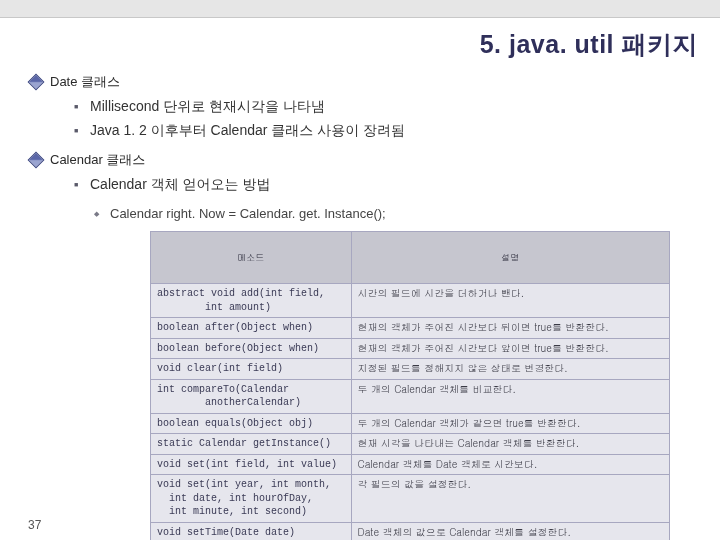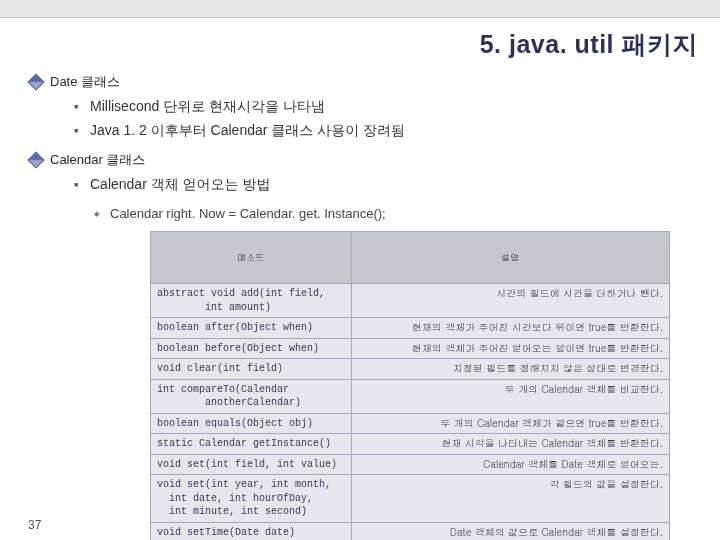--- a/index.html
+++ b/index.html
@@ -105,21 +105,21 @@
     font-size: 10px;
     color: #3a3a45;
     padding: 3px 6px;
     border-right: 1px solid #a7a7c0;
     border-bottom: 1px solid #a7a7c0;
     vertical-align: top;
     line-height: 1.35;
   }
   td:last-child { border-right: none; }
   td.m { width: 200px; font-family: "Courier New", monospace; color: #3a3a55; }
-  td.d { white-space: nowrap; overflow: hidden; text-overflow: ellipsis; max-width: 300px; text-align: right; }
+  td.d { white-space: nowrap; overflow: hidden; text-overflow: ellipsis; max-width: 300px; }
 
   .page-num {
     position: absolute;
     left: 28px;
     bottom: 8px;
     font-size: 12px;
     color: #555;
   }
 </style>
 </head>
@@ -164,42 +164,42 @@
             <td class="m" style="white-space: pre;">abstract void add(int field,
         int amount)</td>
             <td class="d">시간의 필드에 시간을 더하거나 뺀다.</td>
           </tr>
           <tr>
             <td class="m" style="white-space: pre;">boolean after(Object when)</td>
             <td class="d">현재의 객체가 주어진 시간보다 뒤이면 true를 반환한다.</td>
           </tr>
           <tr>
             <td class="m" style="white-space: pre;">boolean before(Object when)</td>
-            <td class="d">현재의 객체가 주어진 얻어오는 앞이면 true를 반환한다.</td>
+            <td class="d">현재의 객체가 주어진 시간보다 앞이면 true를 반환한다.</td>
           </tr>
           <tr>
             <td class="m" style="white-space: pre;">void clear(int field)</td>
             <td class="d">지정된 필드를 정해지지 않은 상태로 변경한다.</td>
           </tr>
           <tr>
             <td class="m" style="white-space: pre;">int compareTo(Calendar
         anotherCalendar)</td>
             <td class="d">두 개의 Calendar 객체를 비교한다.</td>
           </tr>
           <tr>
             <td class="m" style="white-space: pre;">boolean equals(Object obj)</td>
             <td class="d">두 개의 Calendar 객체가 같으면 true를 반환한다.</td>
           </tr>
           <tr>
             <td class="m" style="white-space: pre;">static Calendar getInstance()</td>
             <td class="d">현재 시각을 나타내는 Calendar 객체를 반환한다.</td>
           </tr>
           <tr>
             <td class="m" style="white-space: pre;">void set(int field, int value)</td>
-            <td class="d">Calendar 객체를 Date 객체로 얻어오는.</td>
+            <td class="d">Calendar 객체를 Date 객체로 시간보다.</td>
           </tr>
           <tr>
             <td class="m" style="white-space: pre;">void set(int year, int month,
   int date, int hourOfDay,
   int minute, int second)</td>
             <td class="d">각 필드의 값을 설정한다.</td>
           </tr>
           <tr>
             <td class="m" style="white-space: pre;">void setTime(Date date)</td>
             <td class="d">Date 객체의 값으로 Calendar 객체를 설정한다.</td>

